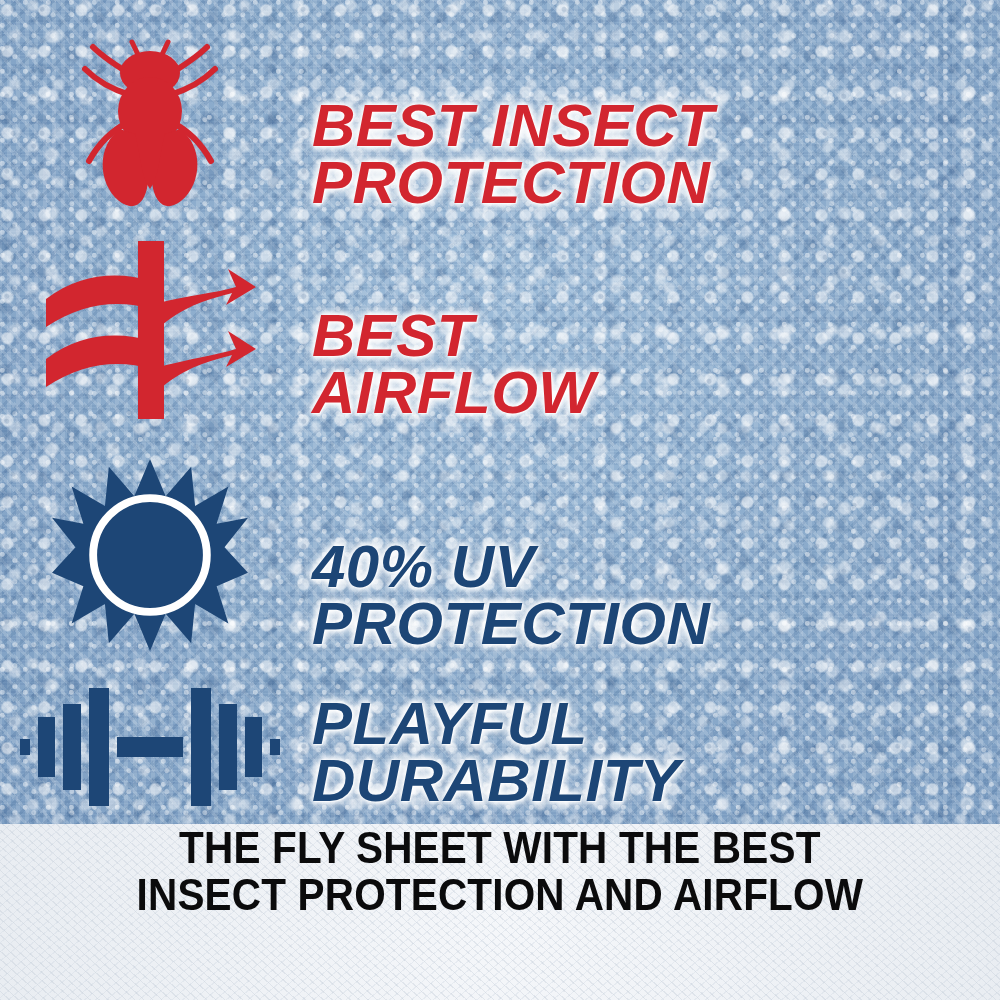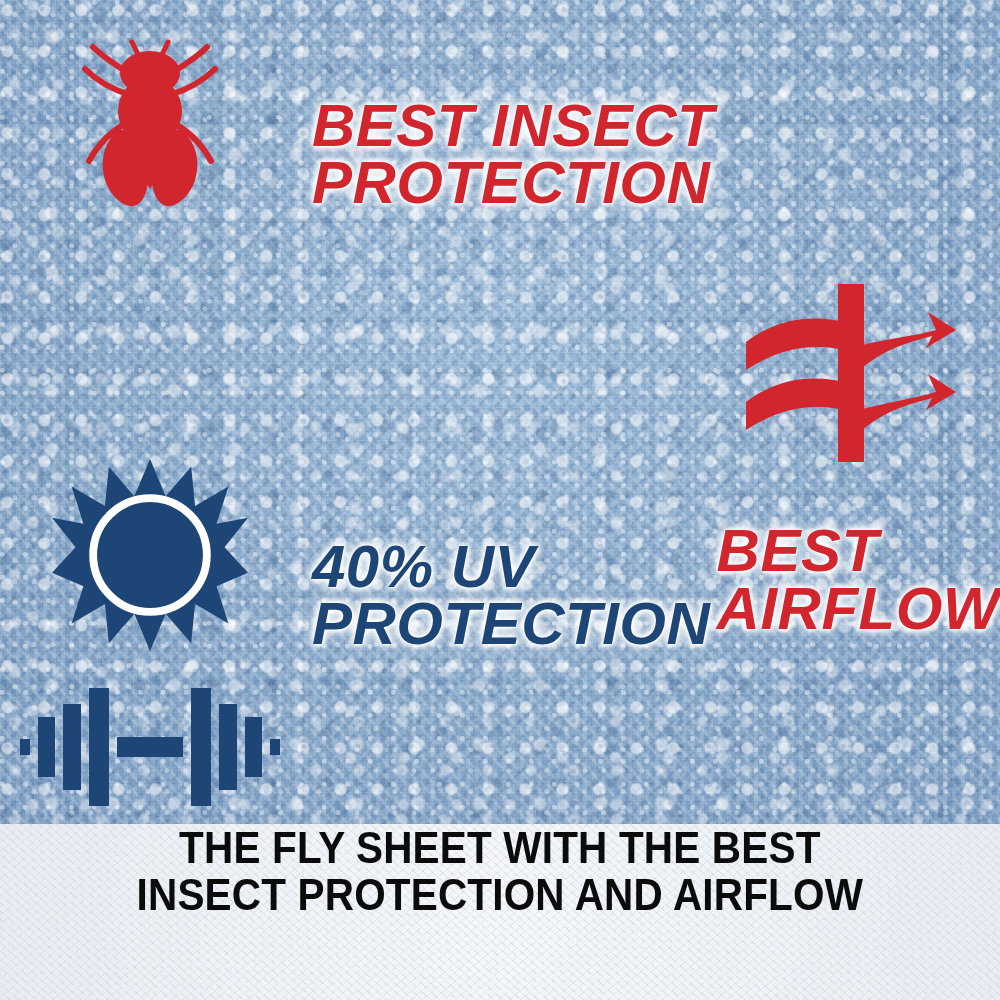--- a/index.html
+++ b/index.html
@@ -92,21 +92,21 @@
   .headline.navy {
     color: #1D4676;
     font-size: 60px;
     text-shadow:
       0 0 6px #ffffff, 0 0 6px #ffffff, 0 0 10px #ffffff,
       0 0 14px rgba(255,255,255,0.95), 1px 1px 0 rgba(255,255,255,0.6);
   }
 
   
   #row-insect   { left: 0; top: 22px;  width: 1000px; height: 190px; }
-  #row-airflow  { left: 0; top: 222px; width: 1000px; height: 200px; flex-direction: column; }
+  #row-airflow  { left: 0; top: 222px; width: 1000px; height: 200px; }
   #row-uv       { left: 0; top: 438px; width: 1000px; height: 215px; }
   #row-durability { left: 0; top: 655px; width: 1000px; height: 155px; }
 
   
   .caption-band {
     position: absolute;
     left: 0;
     top: 824px;
     width: 1000px;
     height: 176px;
@@ -218,20 +218,24 @@
             <rect x="69" y="4" width="20" height="118"></rect>
             <rect x="97" y="53" width="66" height="20"></rect>
             <rect x="171" y="4" width="20" height="118"></rect>
             <rect x="199" y="20" width="18" height="86"></rect>
             <rect x="225" y="33" width="17" height="60"></rect>
             <rect x="250" y="55" width="10" height="16"></rect>
           </g>
         </svg>
       </span>
     </div>
+    <div class="label-cell">
+      <p class="headline navy">PLAYFUL
+DURABILITY</p>
+    </div>
   </div>
 
   <div class="caption-band">
     <p class="caption-text">THE FLY SHEET WITH THE BEST
 INSECT PROTECTION AND AIRFLOW</p>
   </div>
 
 </div>
 
 </body></html>

